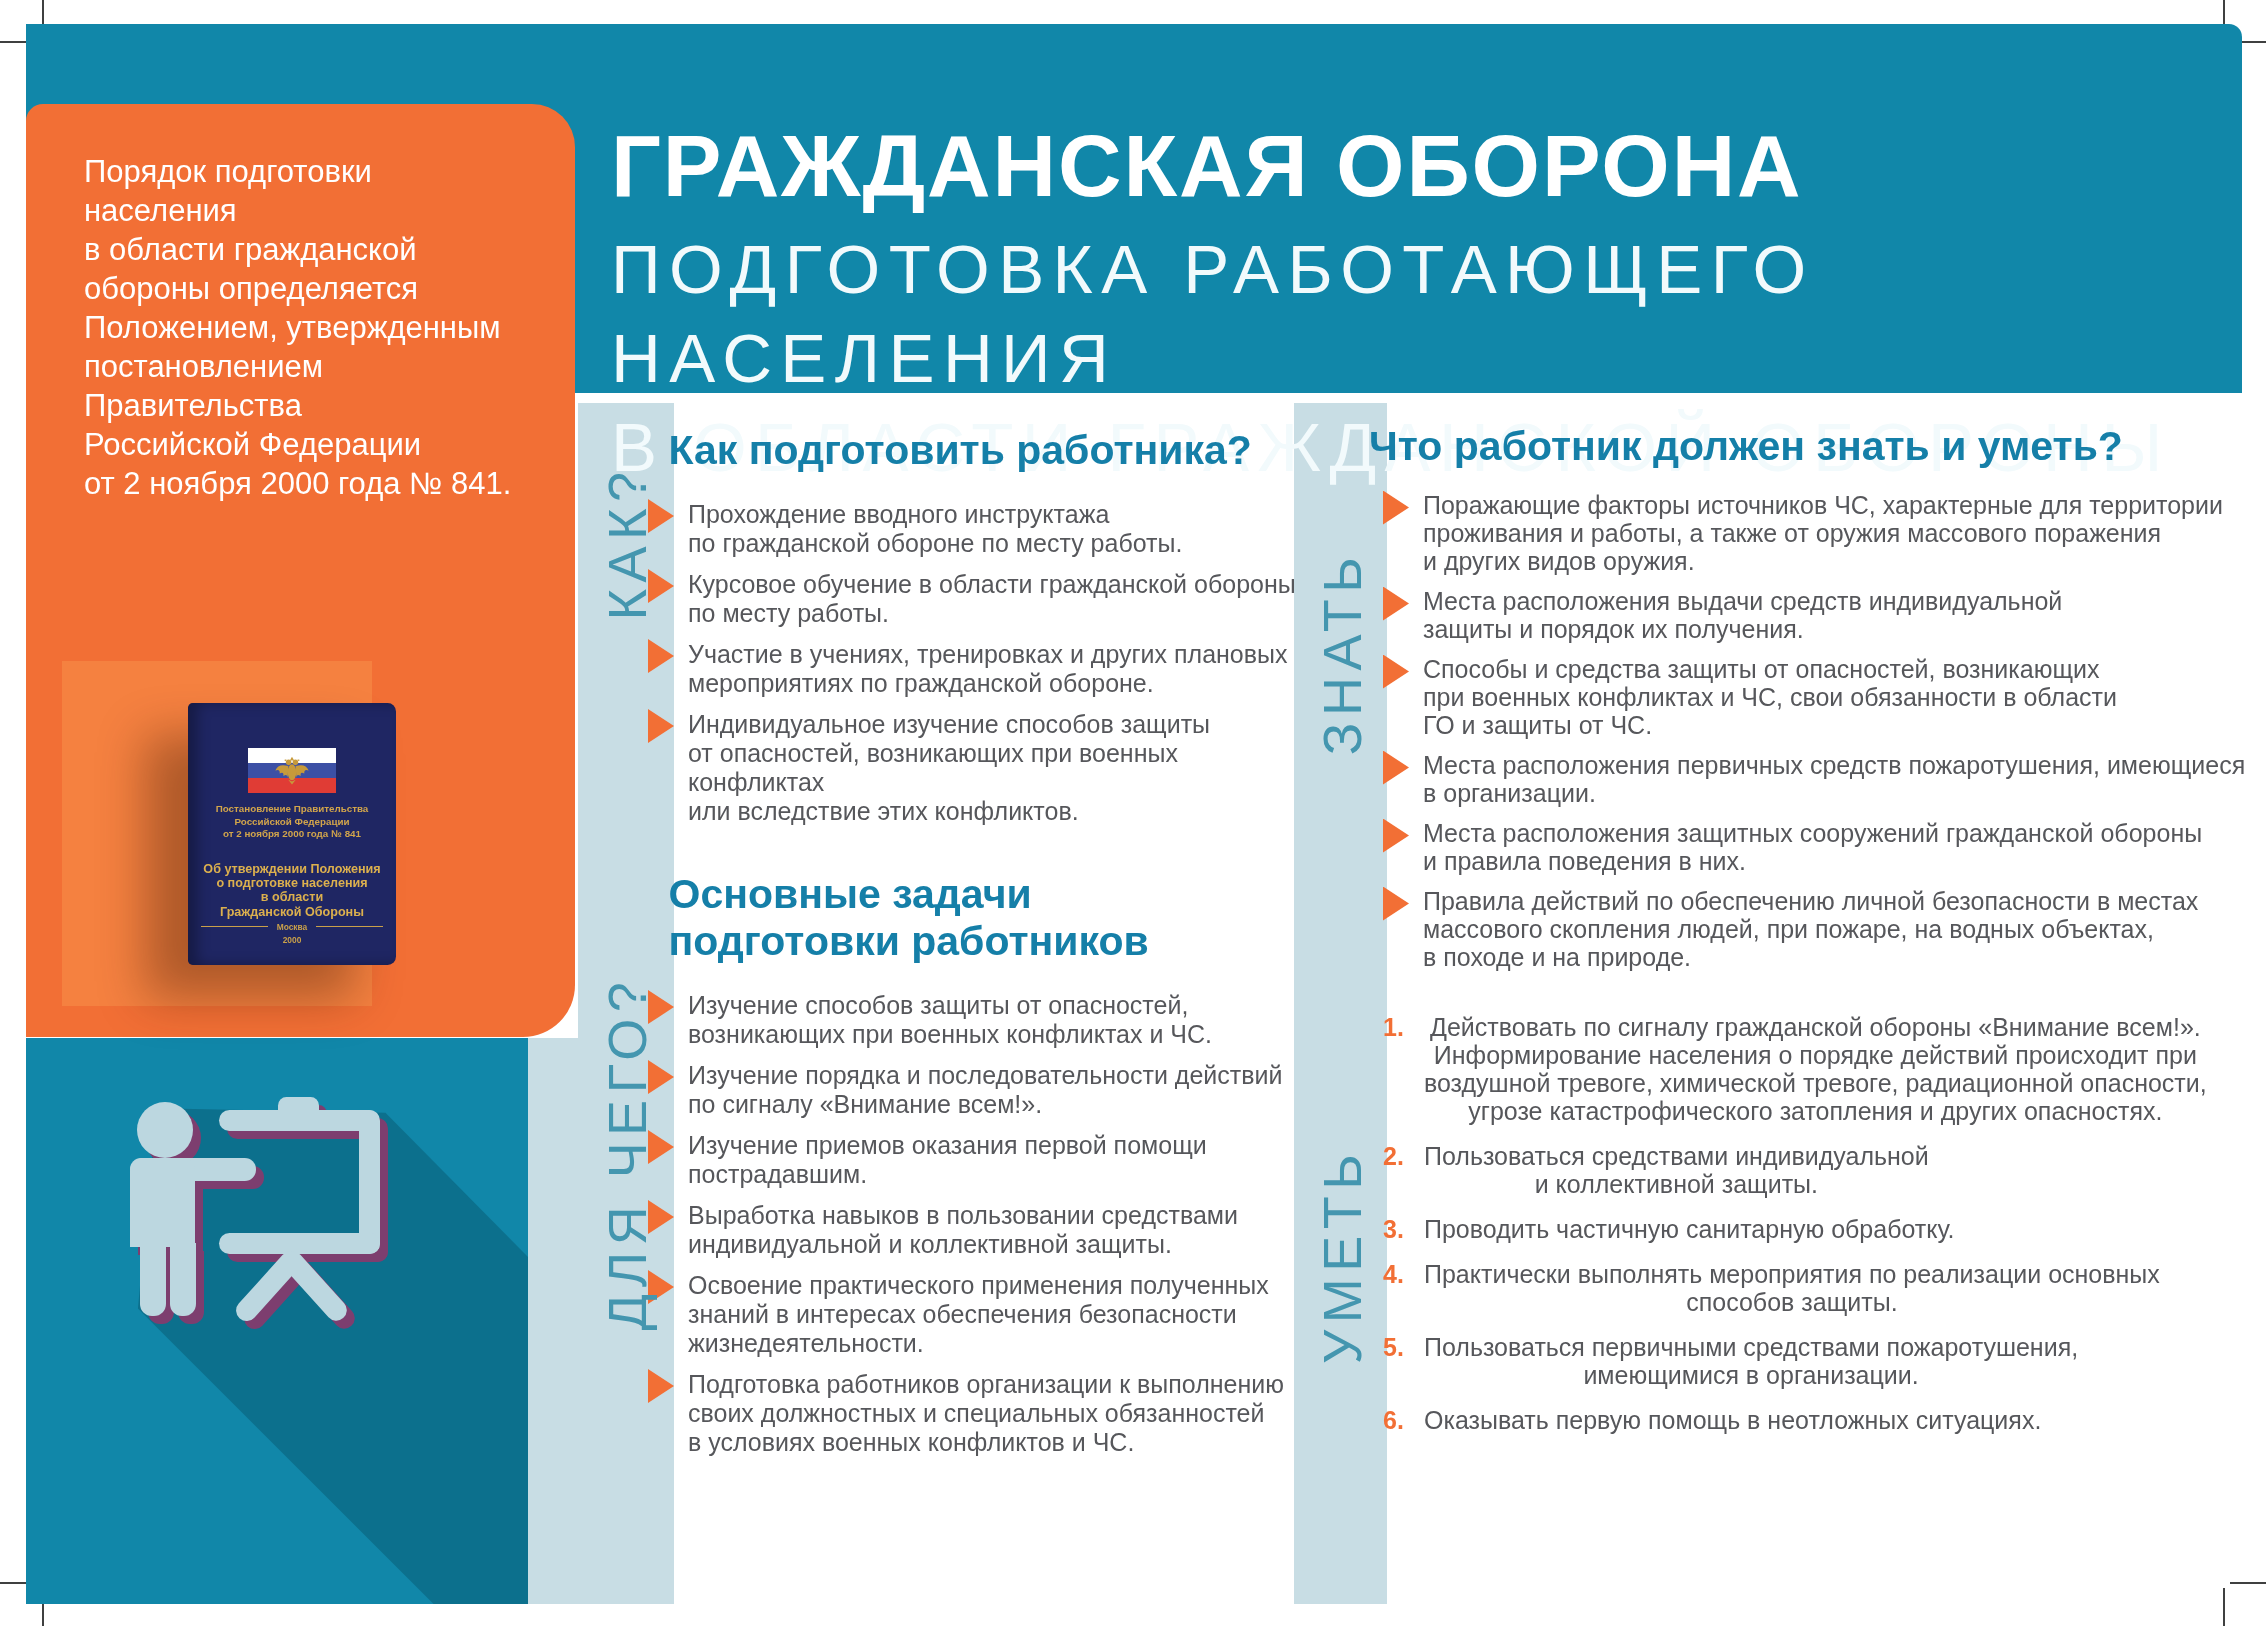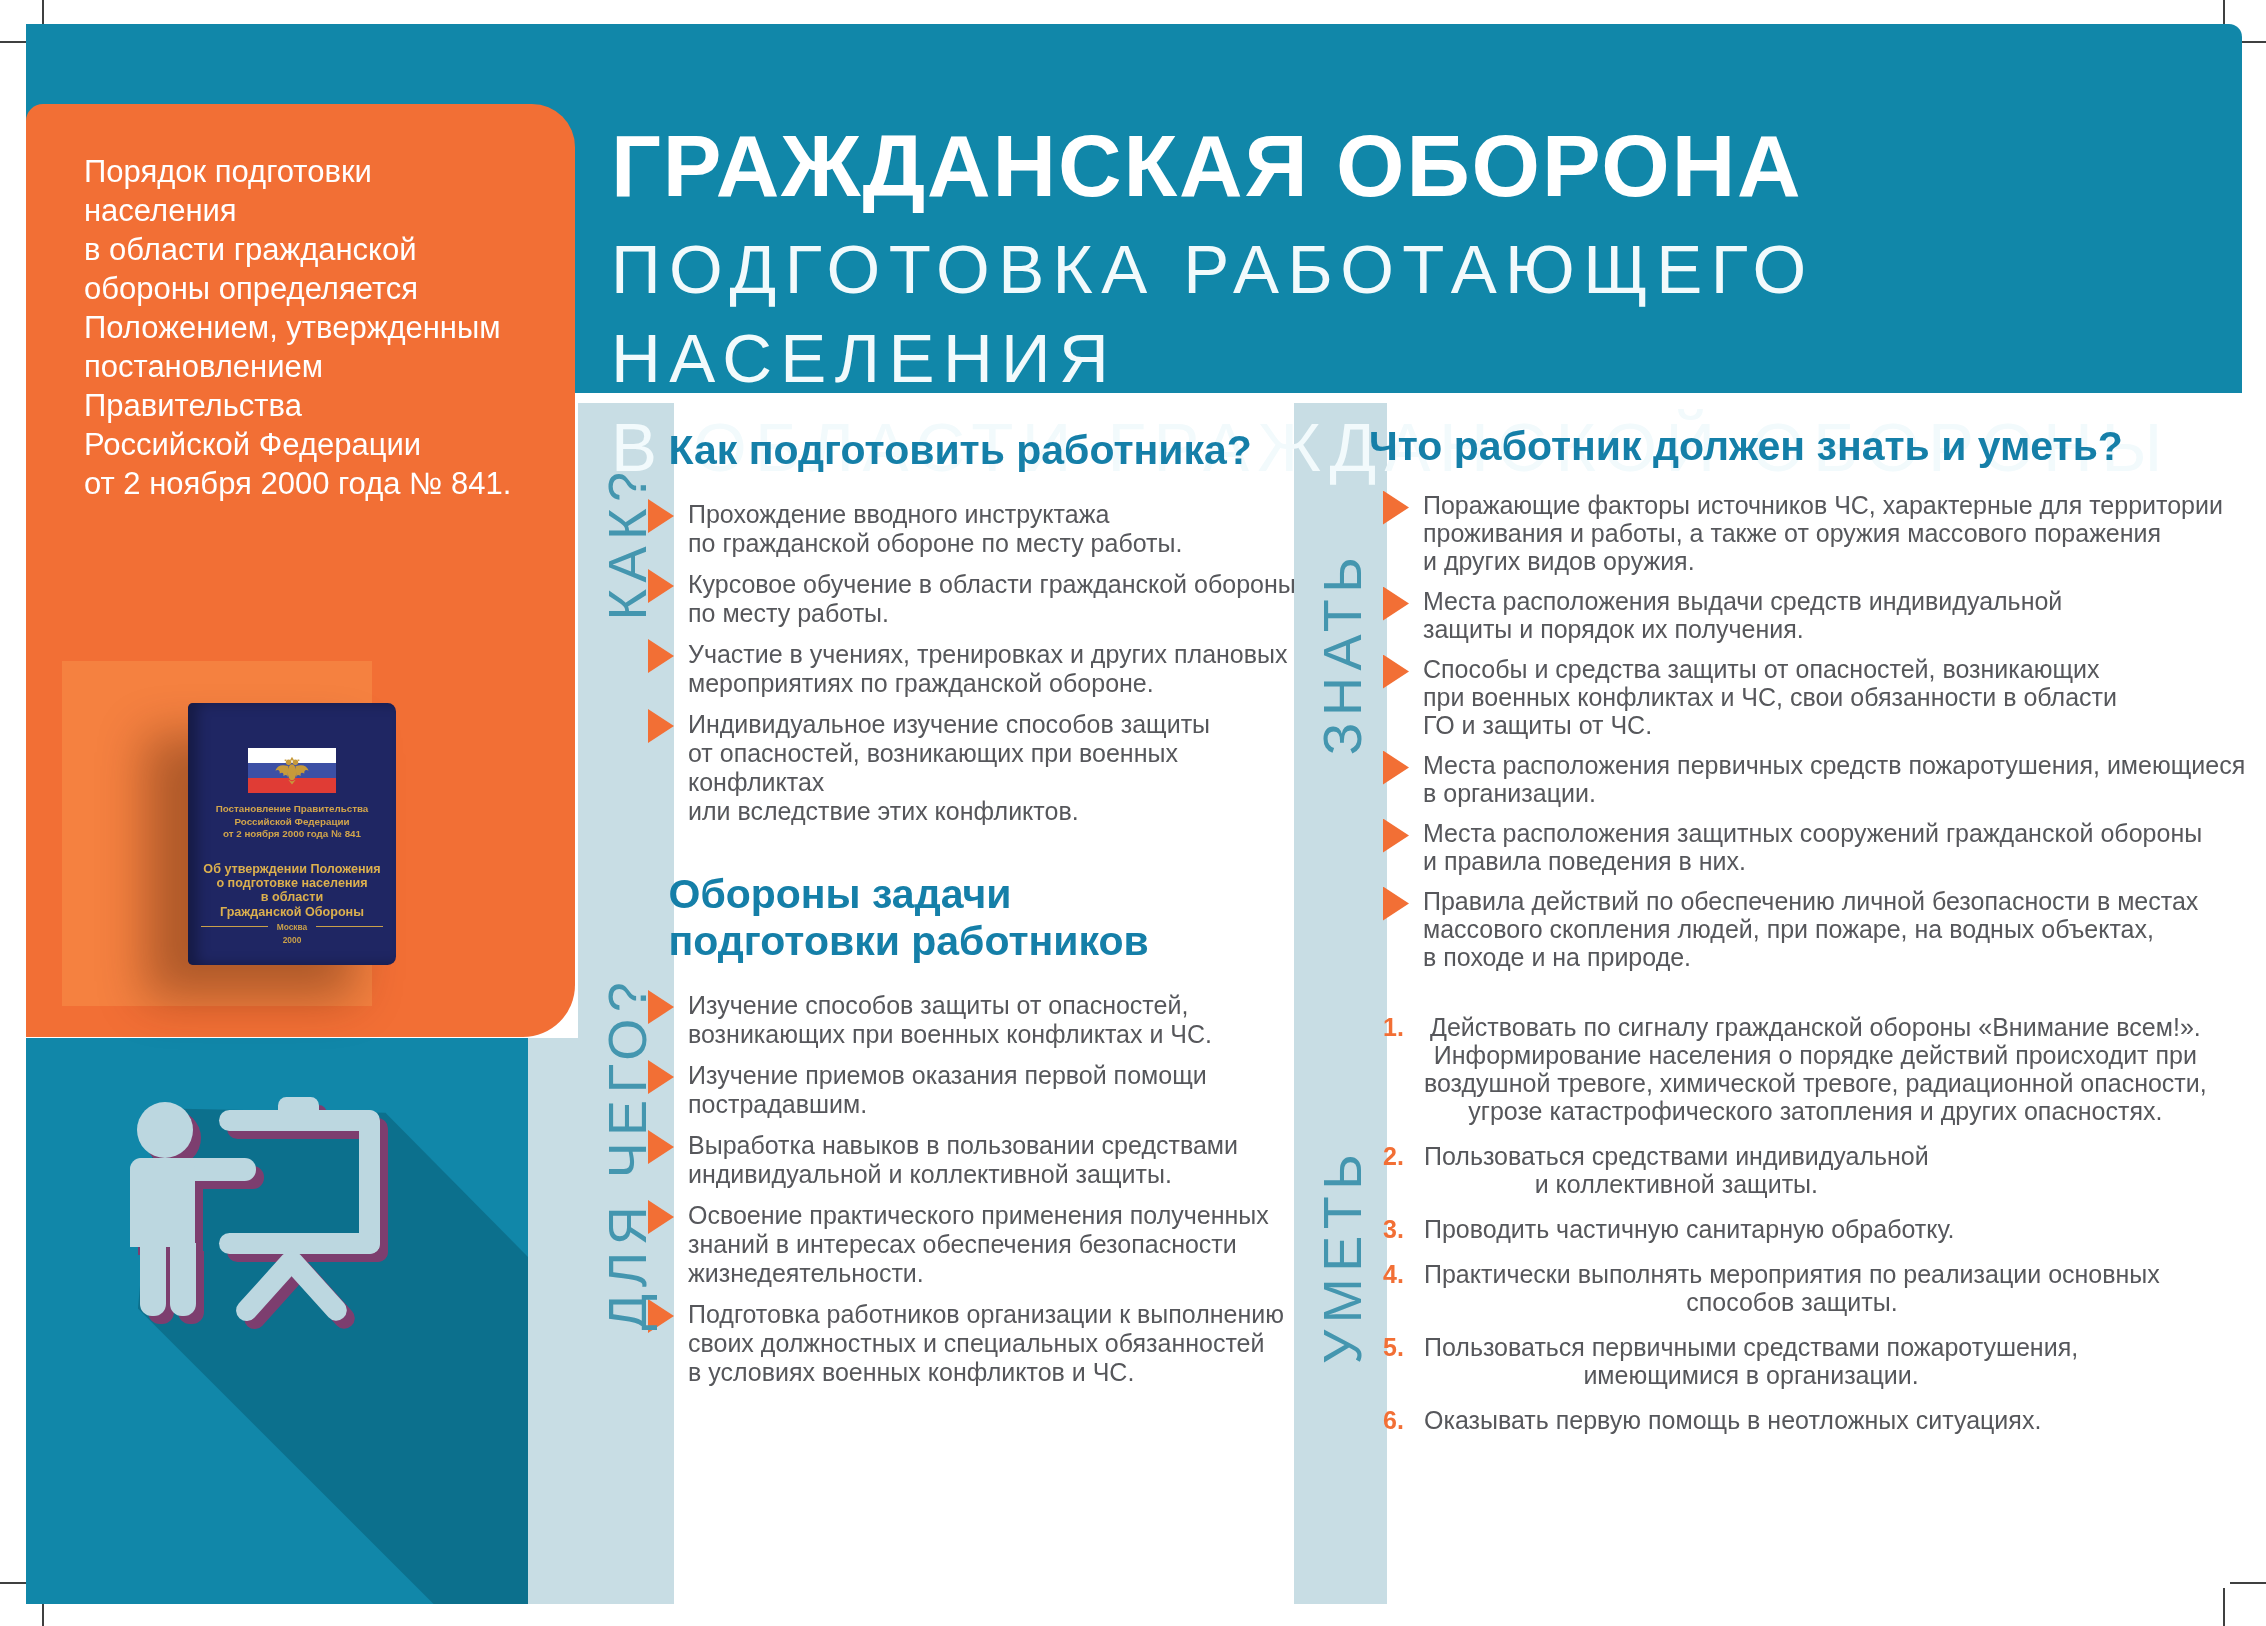--- a/index.html
+++ b/index.html
@@ -199,30 +199,35 @@
 мероприятиях по гражданской обороне.</span>
         </div>
 
         <div class="bullet-item">
           <span class="arrow"></span>
           <span class="bullet-text">Индивидуальное изучение способов защиты
 от опасностей, возникающих при военных конфликтах
 или вследствие этих конфликтов.</span>
         </div>
       </div>
-    <div class="sec-heading h-mid2">Обороны задачи
+    <div class="sec-heading h-mid2">Основные задачи
 подготовки работников</div>
     <div class="bullet-list">
 
         <div class="bullet-item">
           <span class="arrow"></span>
           <span class="bullet-text">Изучение способов защиты от опасностей,
 возникающих при военных конфликтах и ЧС.</span>
         </div>
 
+        <div class="bullet-item">
+          <span class="arrow"></span>
+          <span class="bullet-text">Изучение порядка и последовательности действий
+по сигналу «Внимание всем!».</span>
+        </div>
 
         <div class="bullet-item">
           <span class="arrow"></span>
           <span class="bullet-text">Изучение приемов оказания первой помощи
 пострадавшим.</span>
         </div>
 
         <div class="bullet-item">
           <span class="arrow"></span>
           <span class="bullet-text">Выработка навыков в пользовании средствами

